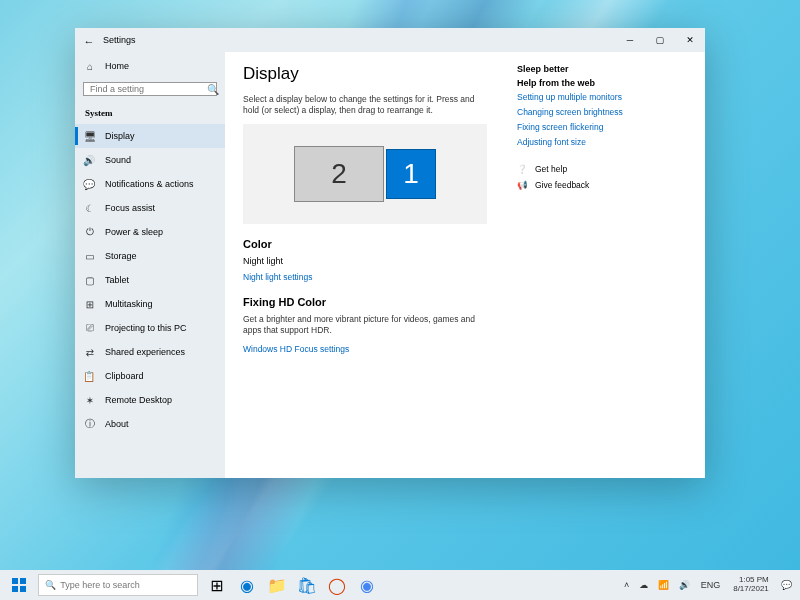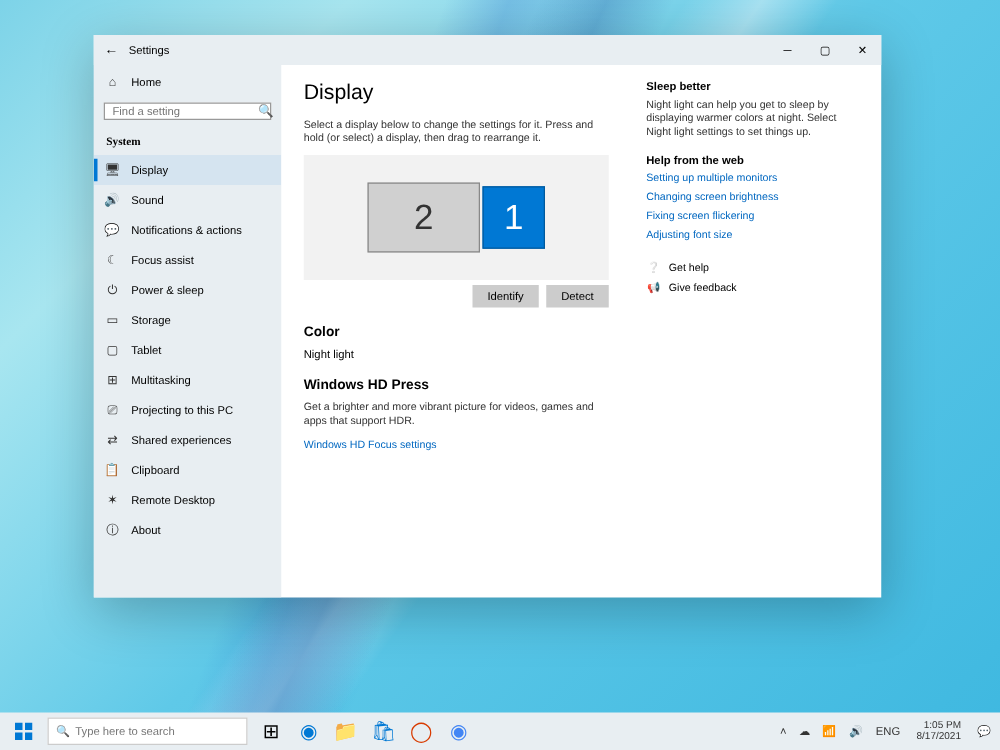--- a/index.html
+++ b/index.html
@@ -209,41 +209,37 @@
 
     <div class="content">
       <div class="main">
         <h1>Display</h1>
         <div class="section">
           <p class="desc">Select a display below to change the settings for it. Press and hold (or select) a display, then drag to rearrange it.</p>
           <div class="arrange-box">
             <div class="mon m2">2</div>
             <div class="mon m1">1</div>
           </div>
-          <div class="btnrow">
-            <button class="btn">Identify</button>
-            <button class="btn">Detect</button>
-          </div>
         </div>
         <div class="section">
           <h2>Color</h2>
           <div class="toggle-row">
             <span>Night light</span>
           </div>
+          <a class="link">Night light settings</a>
         </div>
         <div class="section">
-          <h2>Windows HD Press</h2>
+          <h2>Fixing HD Color</h2>
           <p class="desc">Get a brighter and more vibrant picture for videos, games and apps that support HDR.</p>
           <a class="link">Windows HD Focus settings</a>
         </div>
       </div>
 
       <div class="aside">
         <h3>Sleep better</h3>
-        <p>Night light can help you get to sleep by displaying warmer colors at night. Select Night light settings to set things up.</p>
 
         <h3>Help from the web</h3>
         <div class="aside-links">
           <a class="link">Setting up multiple monitors</a>
           <a class="link">Changing screen brightness</a>
           <a class="link">Fixing screen flickering</a>
           <a class="link">Adjusting font size</a>
         </div>
         <div style="height:12px"></div>
         <div class="support-row">

